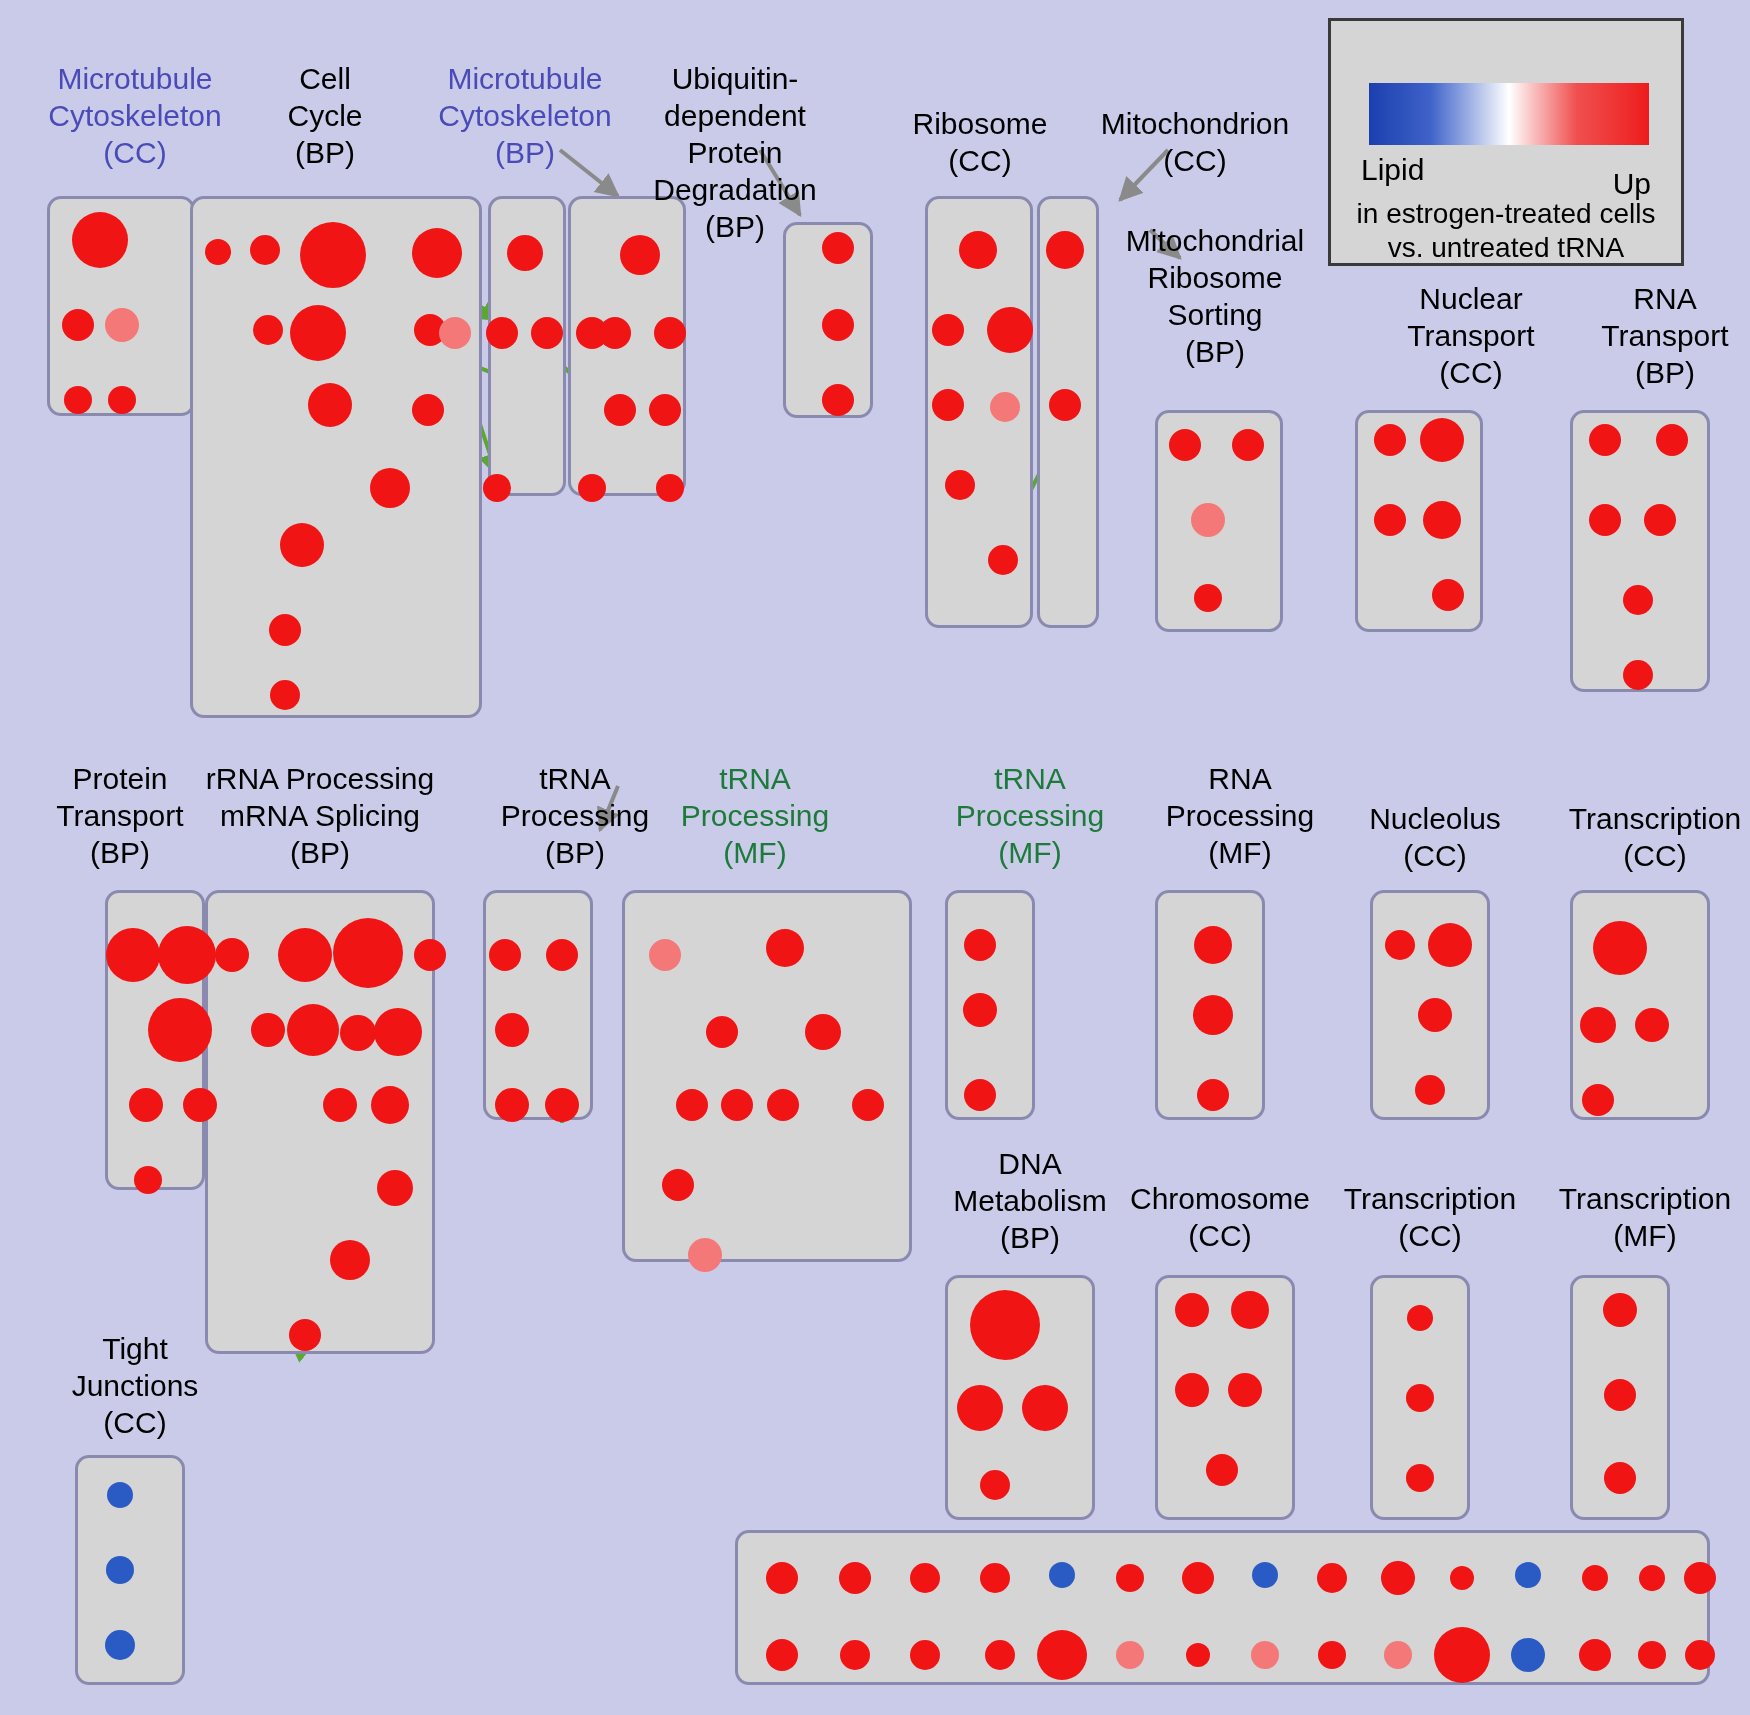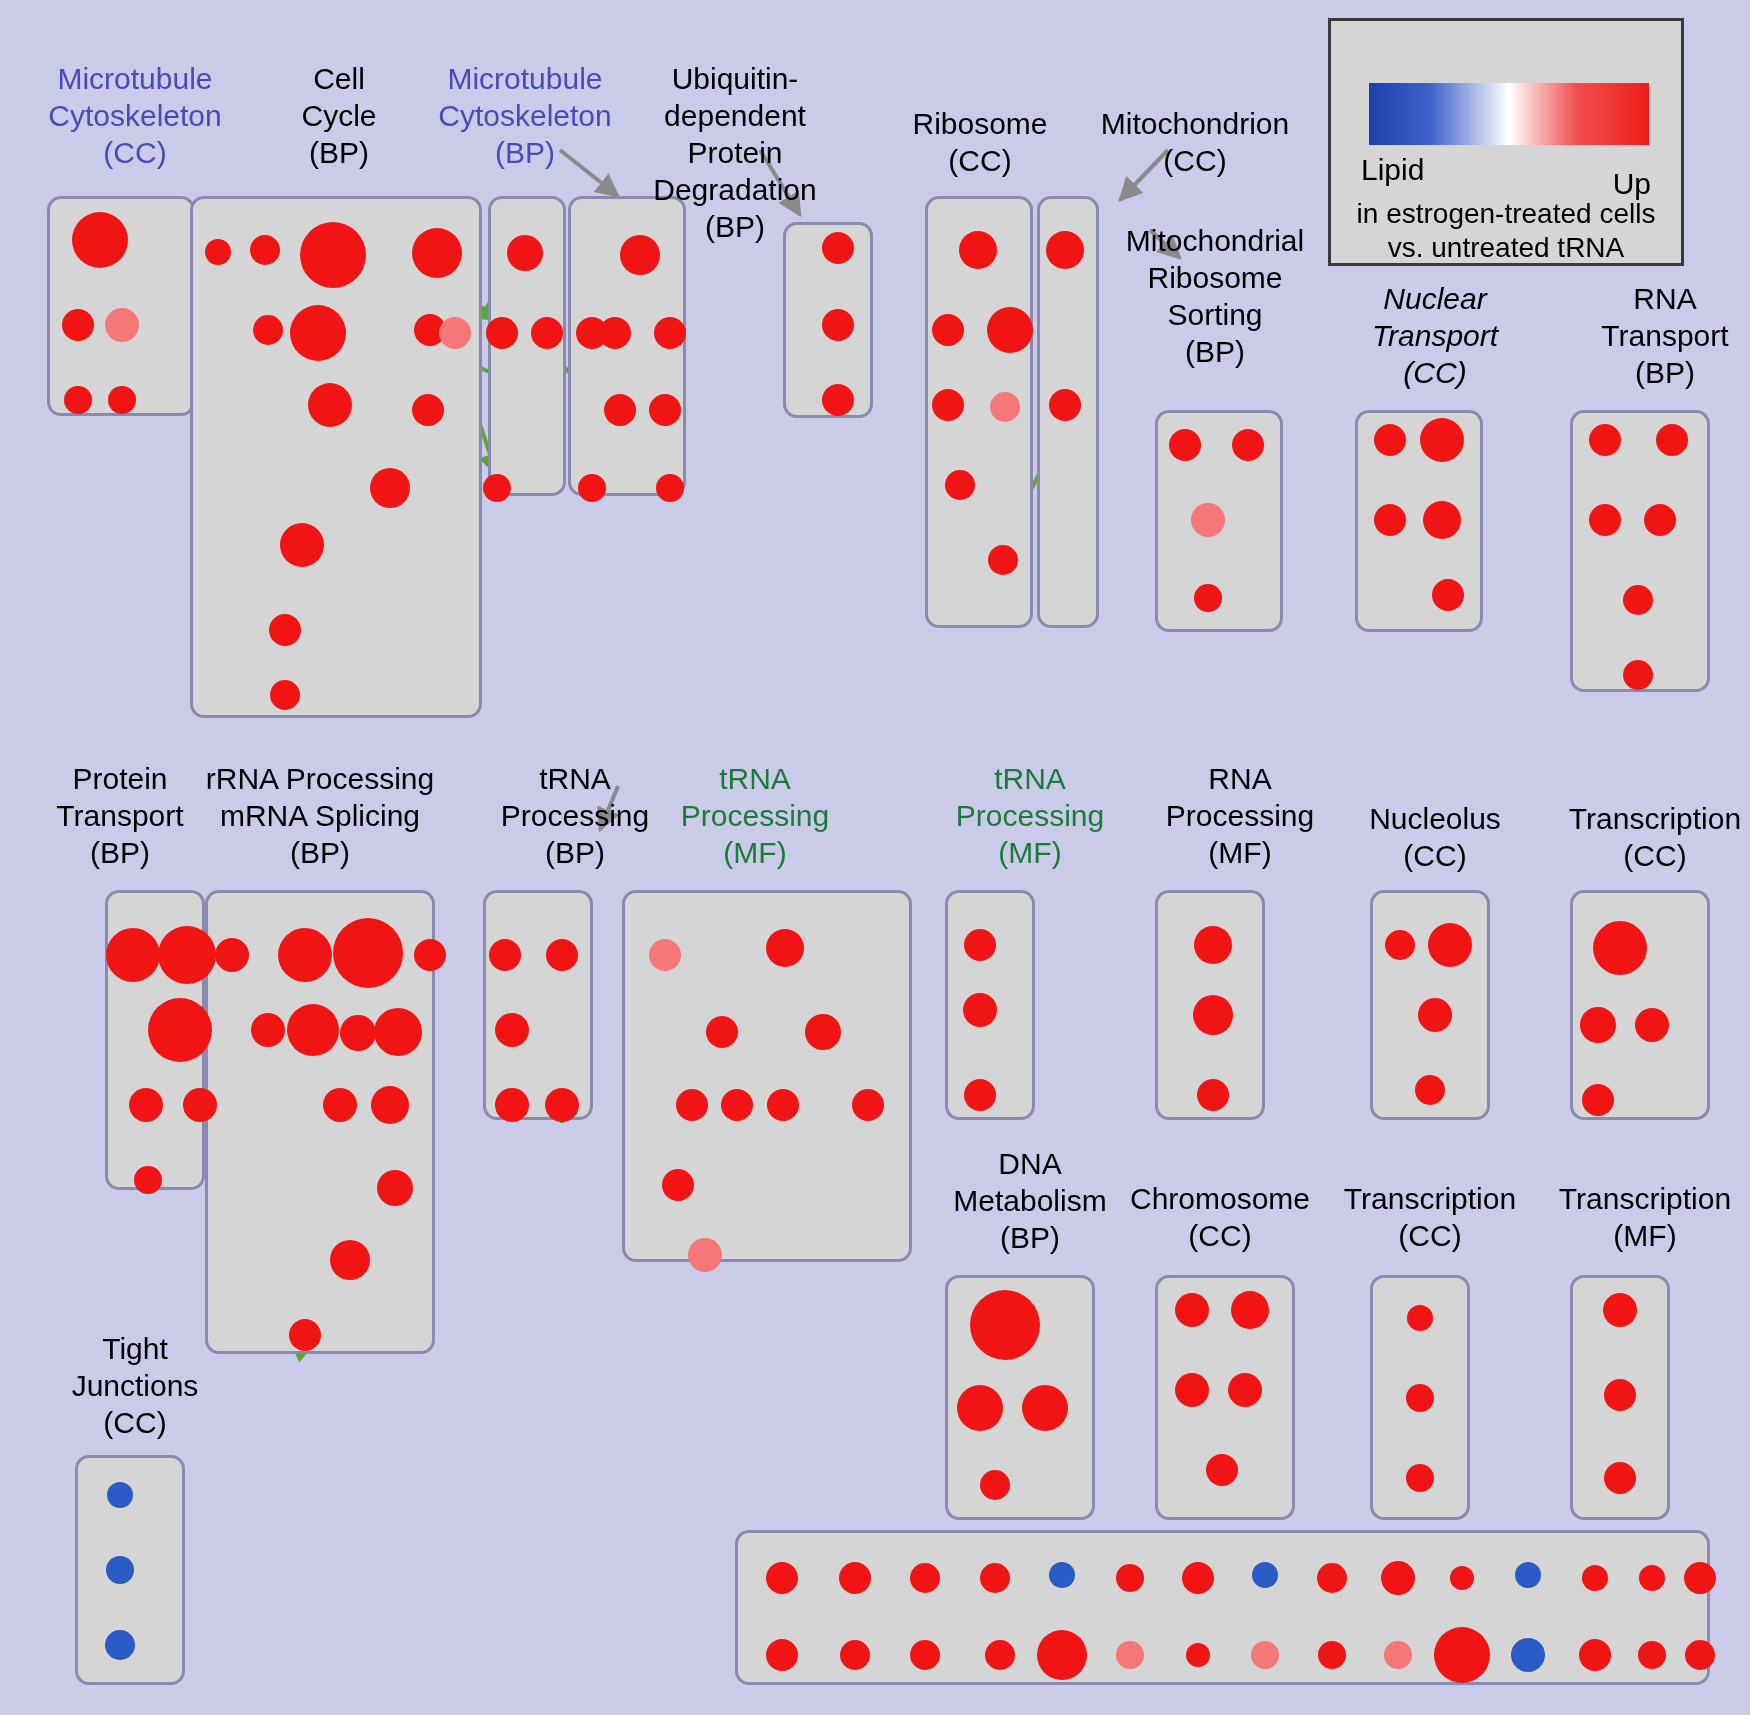--- a/index.html
+++ b/index.html
@@ -226,40 +226,40 @@
       <div class="cluster" style="left: 1155px; top: 1275px; width: 140px; height: 245px;"></div>
       <div class="cluster" style="left: 1370px; top: 1275px; width: 100px; height: 245px;"></div>
       <div class="cluster" style="left: 1570px; top: 1275px; width: 100px; height: 245px;"></div>
       <div class="cluster" style="left: 75px; top: 1455px; width: 110px; height: 230px;"></div>
       <div class="cluster" style="left: 735px; top: 1530px; width: 975px; height: 155px;"></div>
     </div>
   <div id="label-layer">
       <div class="label blue" style="left: 20px; top: 60px; width: 230px;">Microtubule
 Cytoskeleton
 (CC)</div>
-      <div class="label" style="left: 269px; top: 60px; width: 140px;">Cell
+      <div class="label" style="left: 255px; top: 60px; width: 140px;">Cell
 Cycle
 (BP)</div>
       <div class="label blue" style="left: 410px; top: 60px; width: 230px;">Microtubule
 Cytoskeleton
 (BP)</div>
       <div class="label" style="left: 620px; top: 60px; width: 230px;">Ubiquitin-
 dependent
 Protein
 Degradation
 (BP)</div>
       <div class="label" style="left: 880px; top: 105px; width: 200px;">Ribosome
 (CC)</div>
       <div class="label" style="left: 1075px; top: 105px; width: 240px;">Mitochondrion
 (CC)</div>
       <div class="label" style="left: 1105px; top: 222px; width: 220px;">Mitochondrial
 Ribosome
 Sorting
 (BP)</div>
-      <div class="label" style="left: 1340px; top: 280px; width: 190px; font-style: italic;">Nuclear
+      <div class="label" style="left: 1376px; top: 280px; width: 190px;">Nuclear
 Transport
 (CC)</div>
       <div class="label" style="left: 1570px; top: 280px; width: 190px;">RNA
 Transport
 (BP)</div>
       <div class="label" style="left: 25px; top: 760px; width: 190px;">Protein
 Transport
 (BP)</div>
       <div class="label" style="left: 185px; top: 760px; width: 270px;">rRNA Processing
 mRNA Splicing

